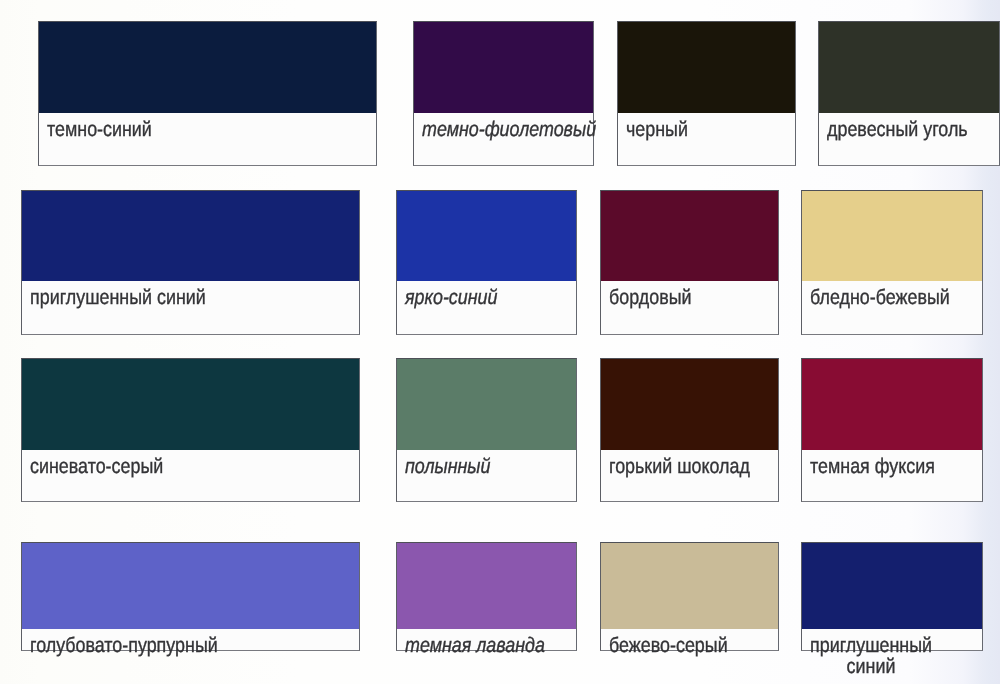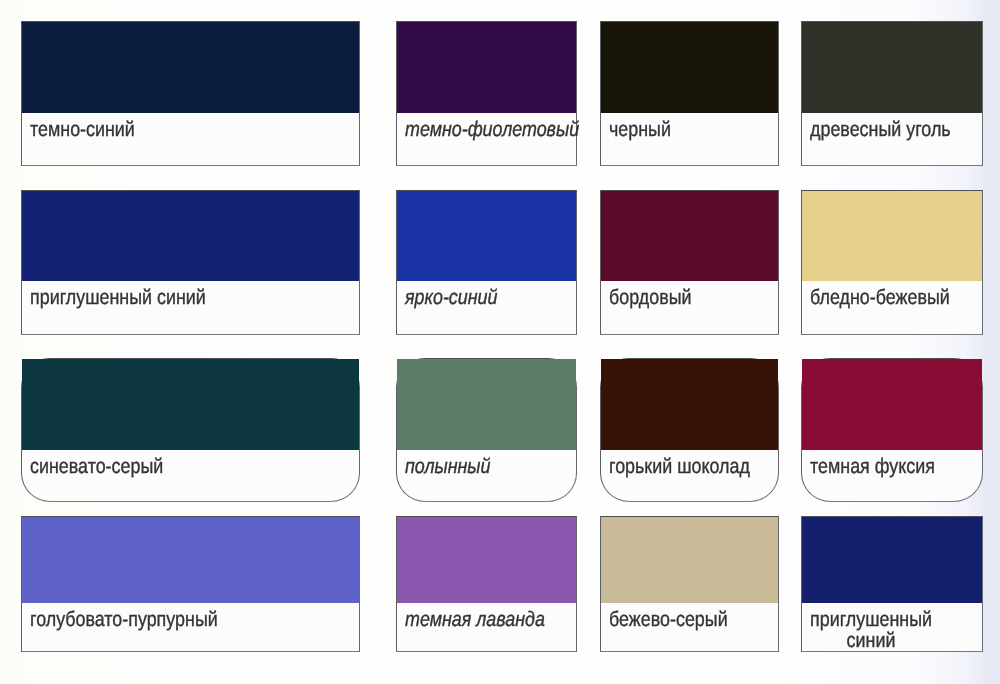--- a/index.html
+++ b/index.html
@@ -53,24 +53,24 @@
     filter: blur(0.22px);
   }
 
   
   .col1 { left: 21px;  width: 339px; }
   .col2 { left: 396px; width: 181px; font-style: italic; }
   .col3 { left: 600px; width: 179px; }
   .col4 { left: 801px; width: 182px; }
 
   
-  .row1 { top: 21px;  height: 145px; }
+  .row1 { top: 21px;  height: 145px; margin-left: 17px; }
   .row2 { top: 190px; height: 145px; }
-  .row3 { top: 358px; height: 144px; border-radius: 29px; }
-  .row4 { top: 516px; height: 136px; text-align: center; }
+  .row3 { top: 358px; height: 144px; }
+  .row4 { top: 542px; height: 109px; text-align: center; }
 
   .row1 .swatch-color { height: 91px; }
   .row2 .swatch-color { height: 90px; }
   .row3 .swatch-color { height: 91px; }
   .row4 .swatch-color { height: 86px; }
 
   .row1 .swatch-label { top: 96.5px; }
   .row2 .swatch-label { top: 95.5px; }
   .row3 .swatch-label { top: 96.5px; }
   .row4 .swatch-label { top: 92px; }

